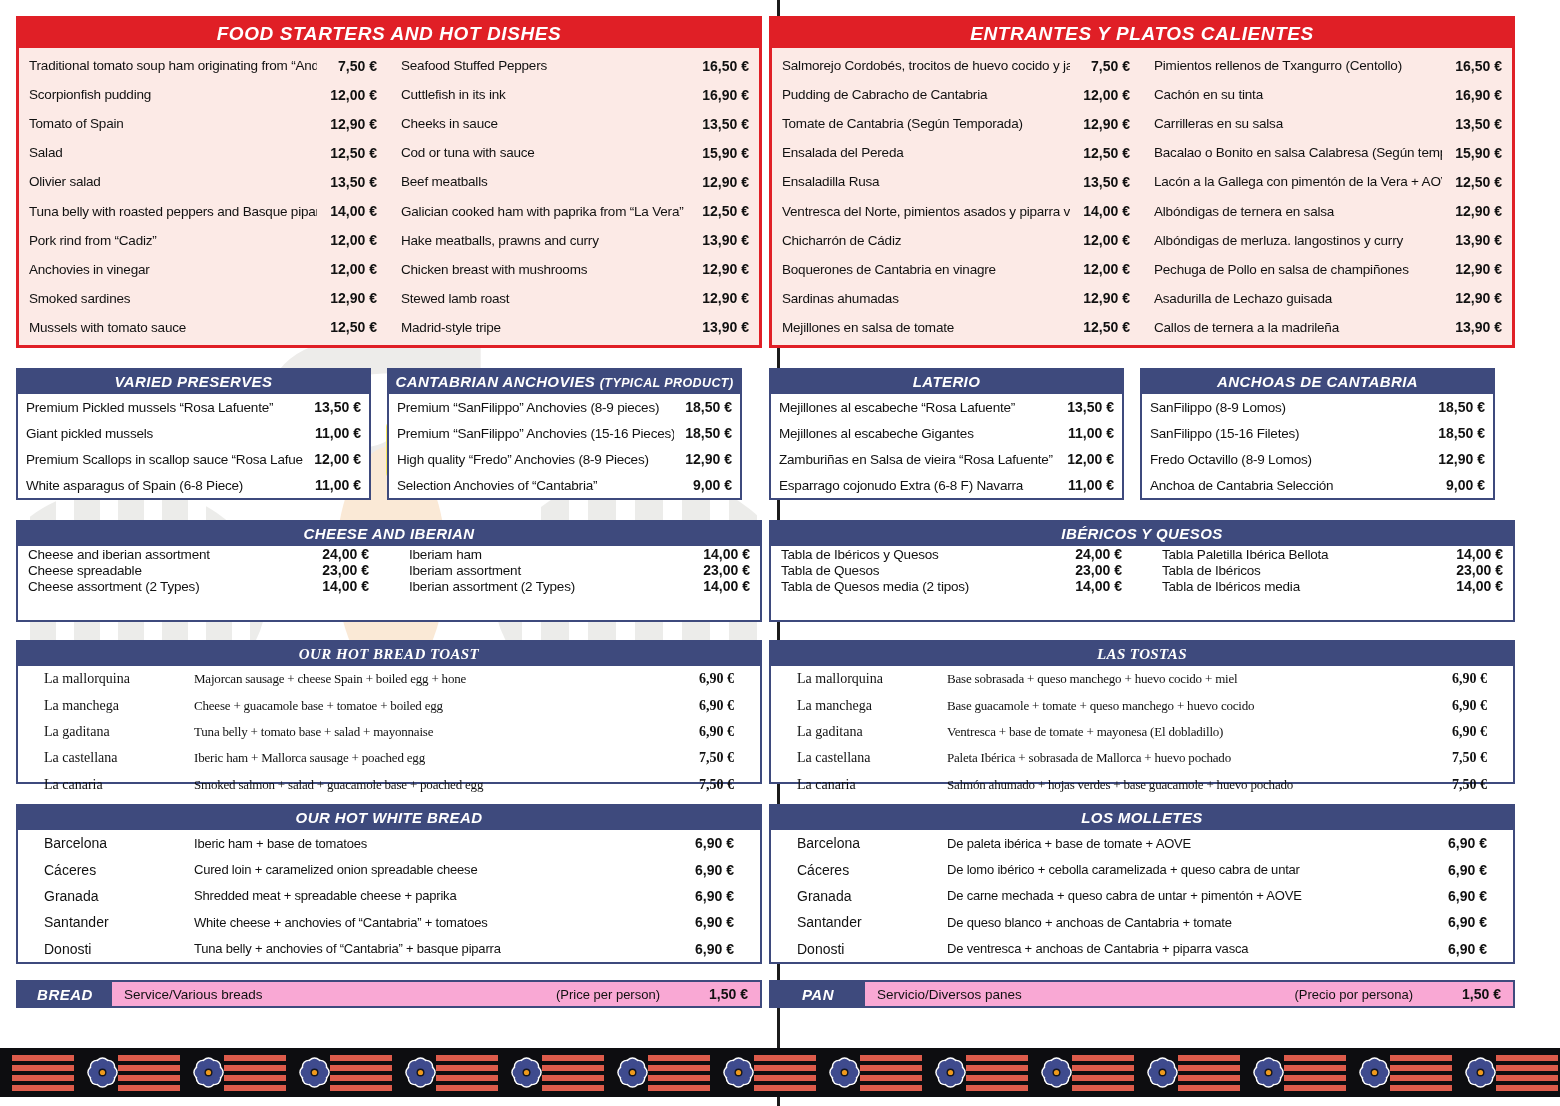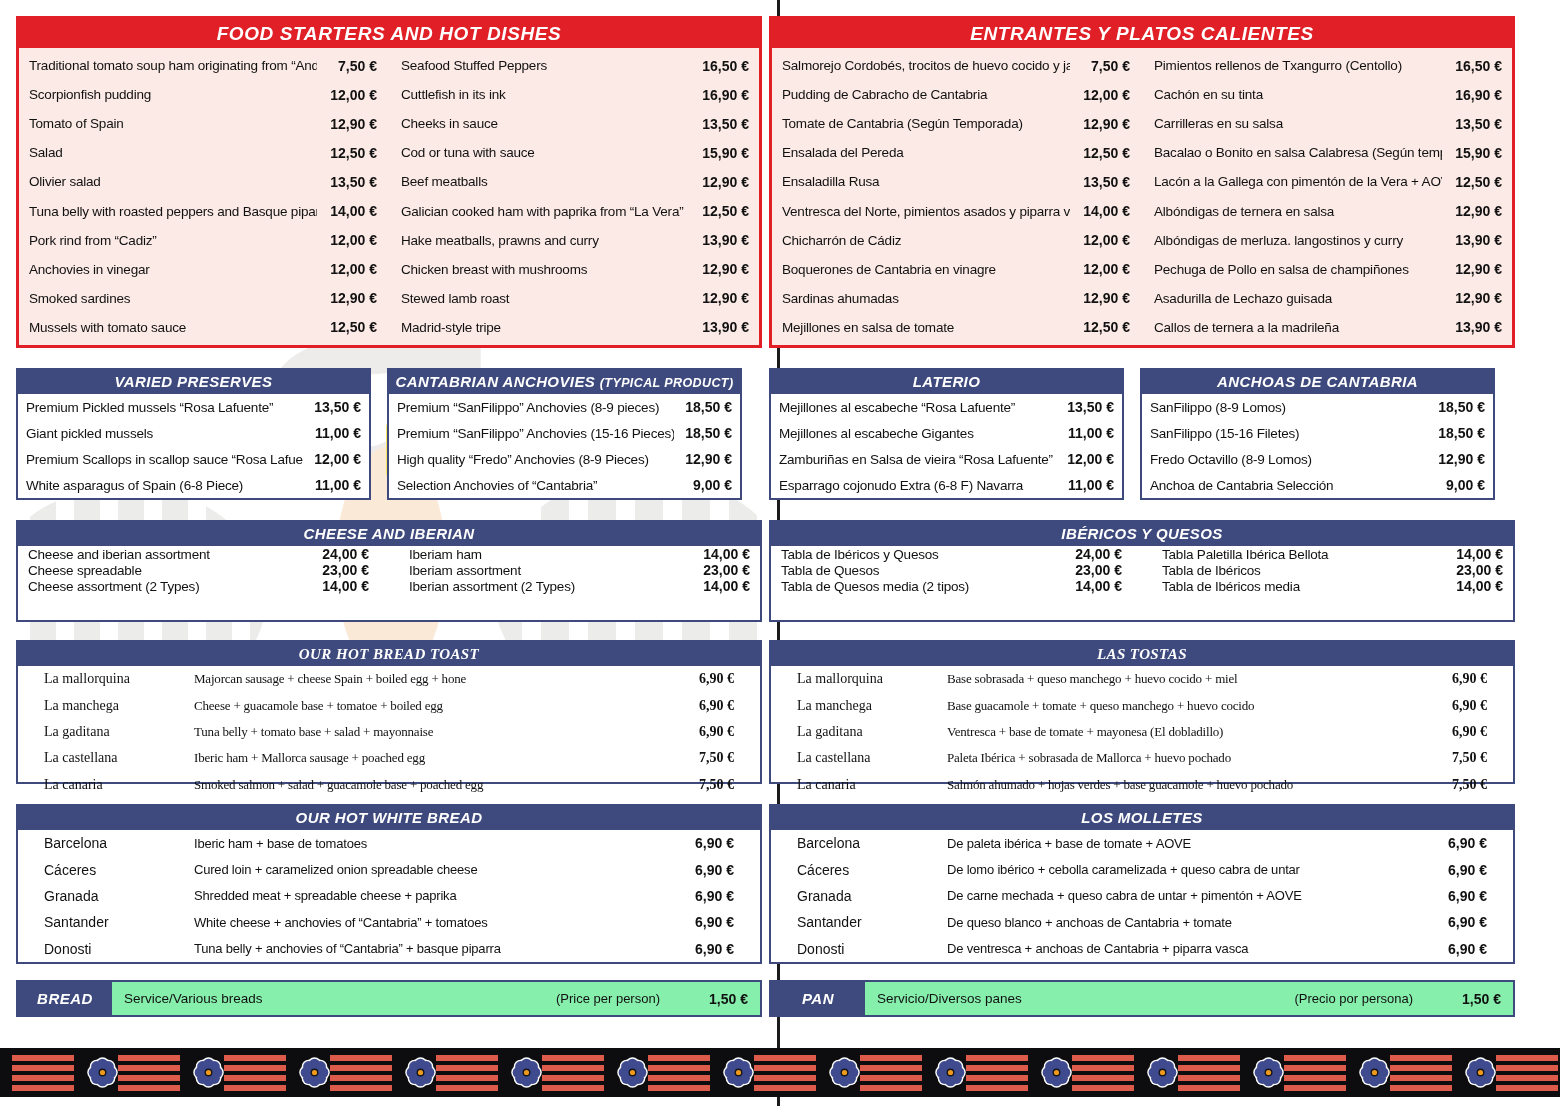--- a/index.html
+++ b/index.html
@@ -52,21 +52,21 @@
 
   .toastbox { height:144px; margin-bottom:20px;font-family:Liberation Serif, serif; }
   .breadsbox { height:160px; margin-bottom:16px; }
   .tbody { height:132px; padding:0 26px; display:flex; flex-direction:column; justify-content:space-around; }
   .trow { display:flex; align-items:center; min-width:0; }
   .tname { width:150px; font-size:14px; color:#111; white-space:nowrap; }
   .tdesc { flex:1; min-width:0; font-size:13px; color:#111; white-space:nowrap; overflow:hidden; letter-spacing:-.2px; }
   .tprice { width:58px; text-align:right; font-weight:bold; font-size:14px; color:#111; white-space:nowrap; }
 
   
-  .bar { height:37px; border:2px solid var(--navy,#3e4a7d); display:flex; align-items:stretch; background:#86efac;margin-top:12px; }
+  .bar { height:28px; border:2px solid var(--navy,#3e4a7d); display:flex; align-items:stretch; background:#f9a8d4;margin-top:12px; }
   .bar-label { width:94px; background:var(--navy,#3e4a7d); color:#fff; display:flex; align-items:center;
     justify-content:center; font-weight:bold; font-style:italic; font-size:15px; letter-spacing:.5px; }
   .bar-body { flex:1; display:flex; align-items:center; padding:0 12px; gap:24px; min-width:0; }
   .bar-text { font-size:13.5px; color:#111; white-space:nowrap; }
   .bar-note { margin-left:auto; font-size:13px; color:#111; white-space:nowrap; }
   .bar-price { width:64px; text-align:right; font-weight:bold; font-size:14px; color:#111; white-space:nowrap; }
 
   
   .footer-band { position:absolute; left:0; bottom:9px; width:1560px; height:49px; background:#0d0d10;
     display:flex; align-items:center; justify-content:space-between; padding:0 12px; overflow:hidden; z-index:2; }

